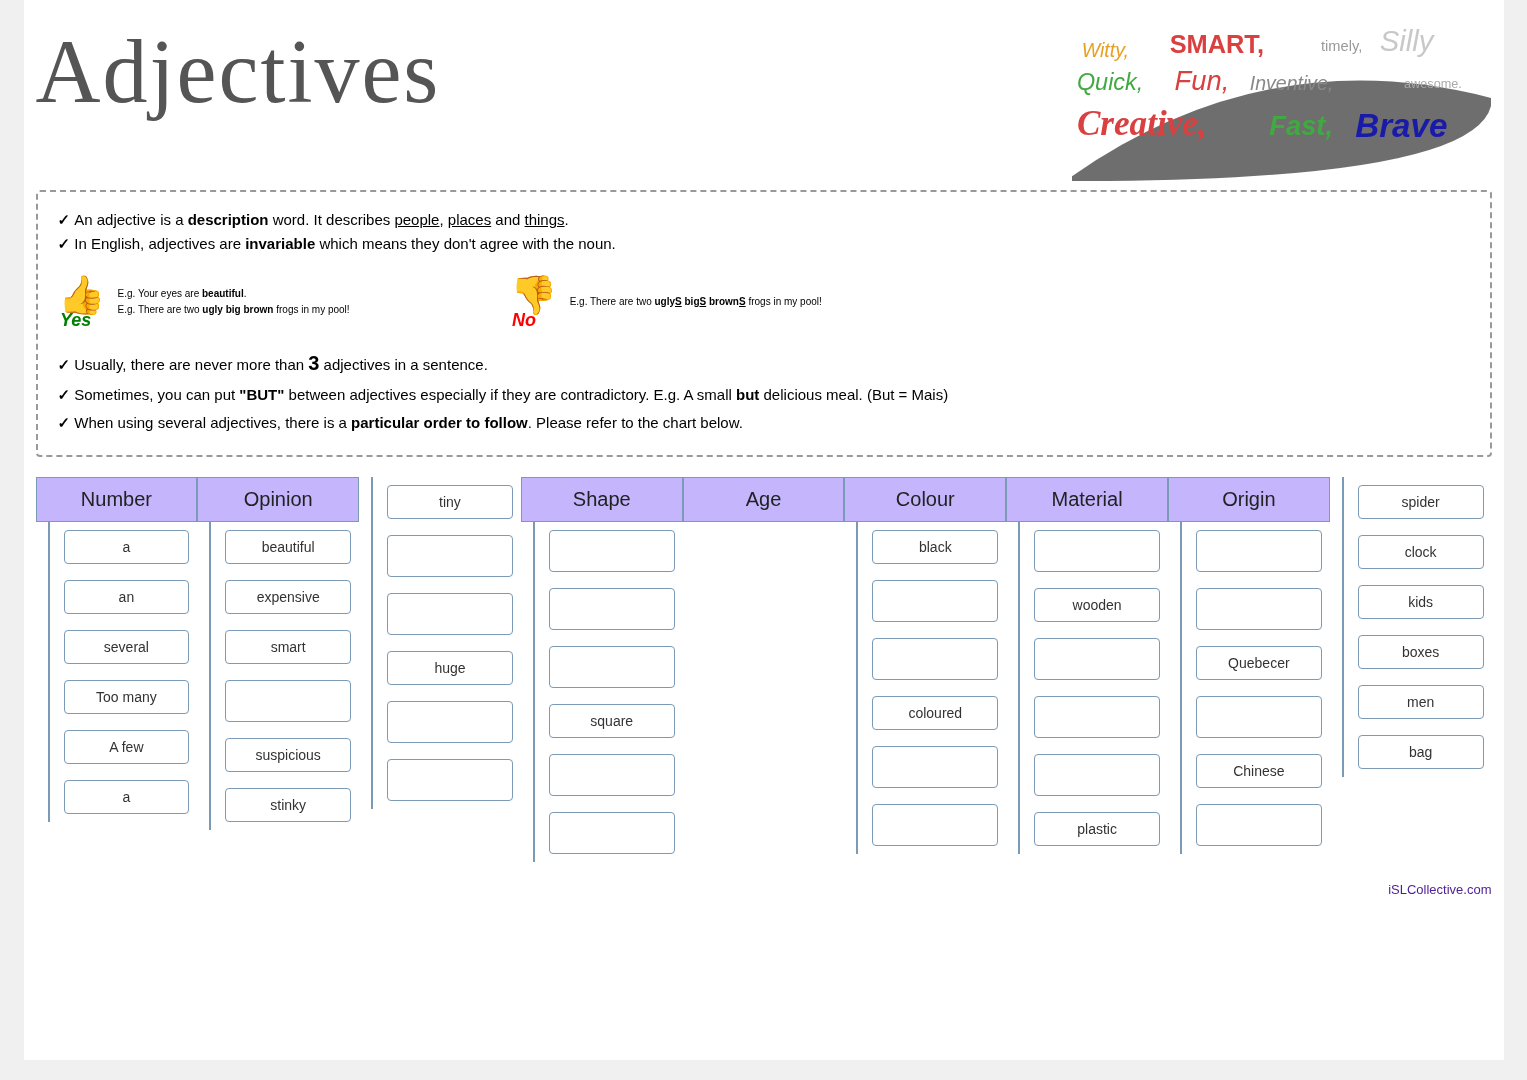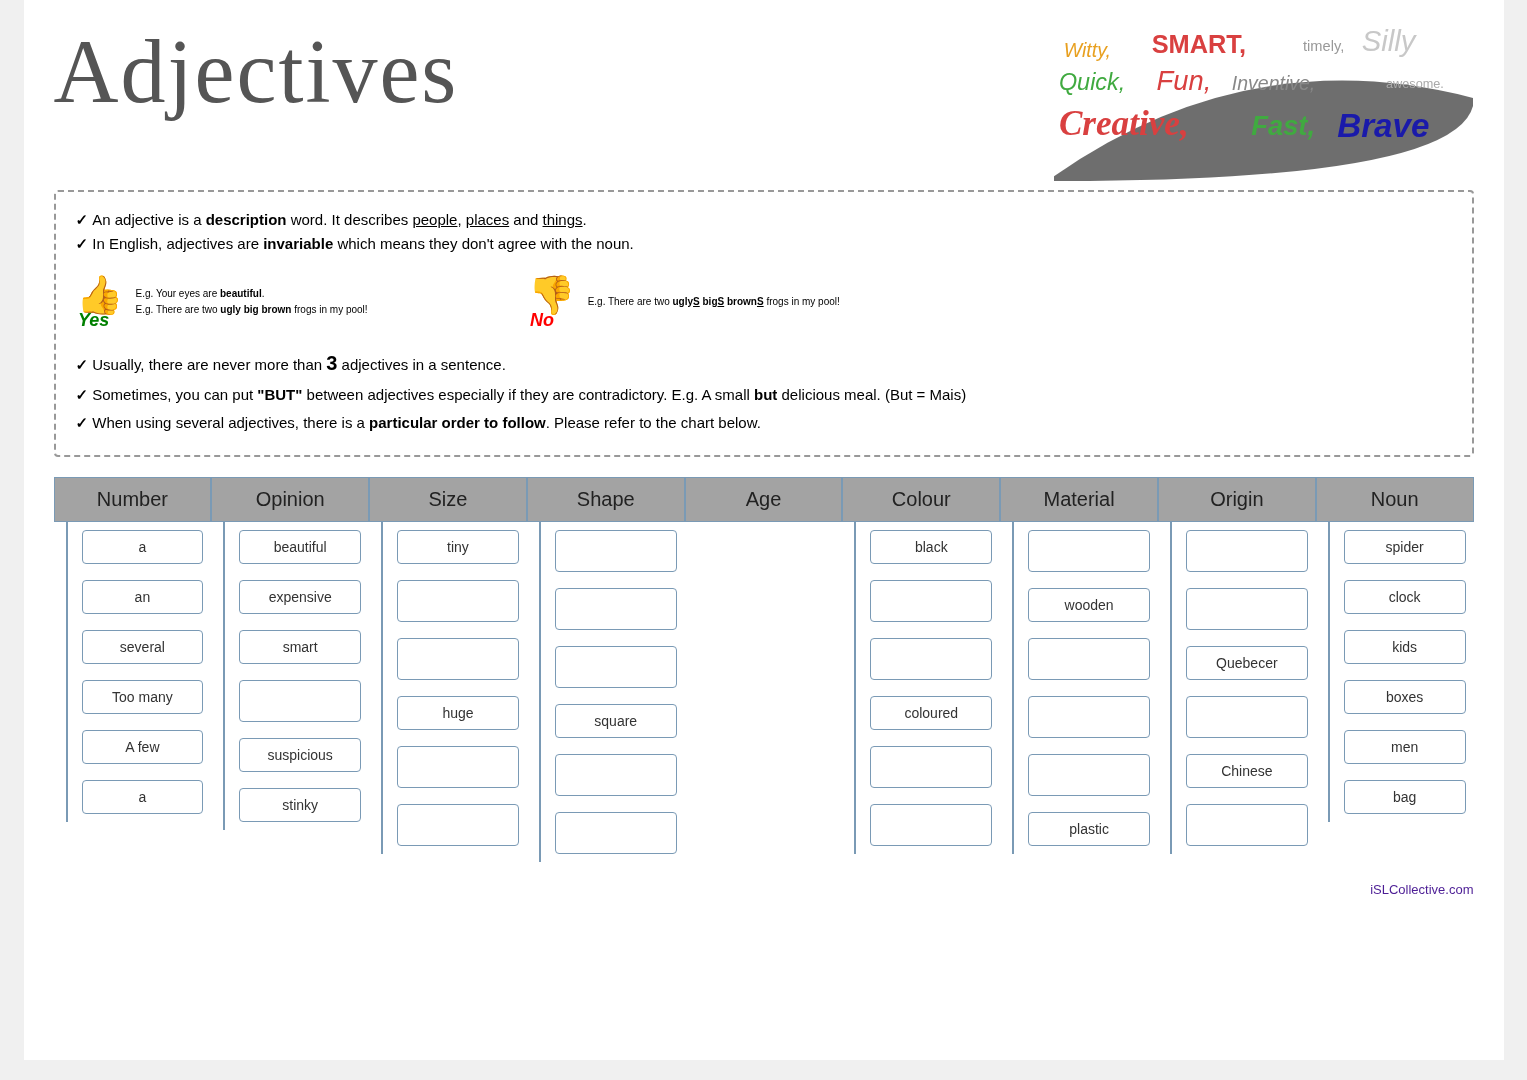--- a/index.html
+++ b/index.html
@@ -7,21 +7,21 @@
       background: #f0f0f0;
       font-family: Arial, sans-serif;
       width: 1527px;
       min-height: 1080px;
     }
     .page {
       background: white;
       margin: 0 auto;
       width: 1480px;
       min-height: 1060px;
-      padding: 20px 30px;
+      padding: 20px 12px;
       position: relative;
     }
 
     
     .header {
       display: flex;
       align-items: flex-start;
       justify-content: space-between;
       margin-bottom: 10px;
     }
@@ -80,21 +80,21 @@
       gap: 0;
       align-items: flex-start;
     }
     .col {
       display: flex;
       flex-direction: column;
       align-items: center;
       flex: 1;
     }
     .col-header {
-      background: #a3a3a3;
+      background: #c4b5fd;
       border: 1px solid #7a9ab5;
       width: 100%;
       text-align: center;
       padding: 10px 4px;
       font-size: 20px;
       font-weight: normal;
       color: #222;
       margin-bottom: 0;
     }
     .col-items {
@@ -259,21 +259,20 @@
           <div class="col-items">
             <div class="cell">beautiful</div>
             <div class="cell">expensive</div>
             <div class="cell">smart</div>
             <div class="cell-empty"></div>
             <div class="cell">suspicious</div>
             <div class="cell">stinky</div>
           </div>
         </div>
         <div class="col">
-          <div class="col-header">Size</div>
           <div class="col-items">
             <div class="cell">tiny</div>
             <div class="cell-empty"></div>
             <div class="cell-empty"></div>
             <div class="cell">huge</div>
             <div class="cell-empty"></div>
             <div class="cell-empty"></div>
           </div>
         </div>
         <div class="col">
@@ -317,21 +316,20 @@
           <div class="col-items">
             <div class="cell-empty"></div>
             <div class="cell-empty"></div>
             <div class="cell">Quebecer</div>
             <div class="cell-empty"></div>
             <div class="cell">Chinese</div>
             <div class="cell-empty"></div>
           </div>
         </div>
         <div class="col">
-          <div class="col-header">Noun</div>
           <div class="col-items">
             <div class="cell">spider</div>
             <div class="cell">clock</div>
             <div class="cell">kids</div>
             <div class="cell">boxes</div>
             <div class="cell">men</div>
             <div class="cell">bag</div>
           </div>
         </div>
       </div>

